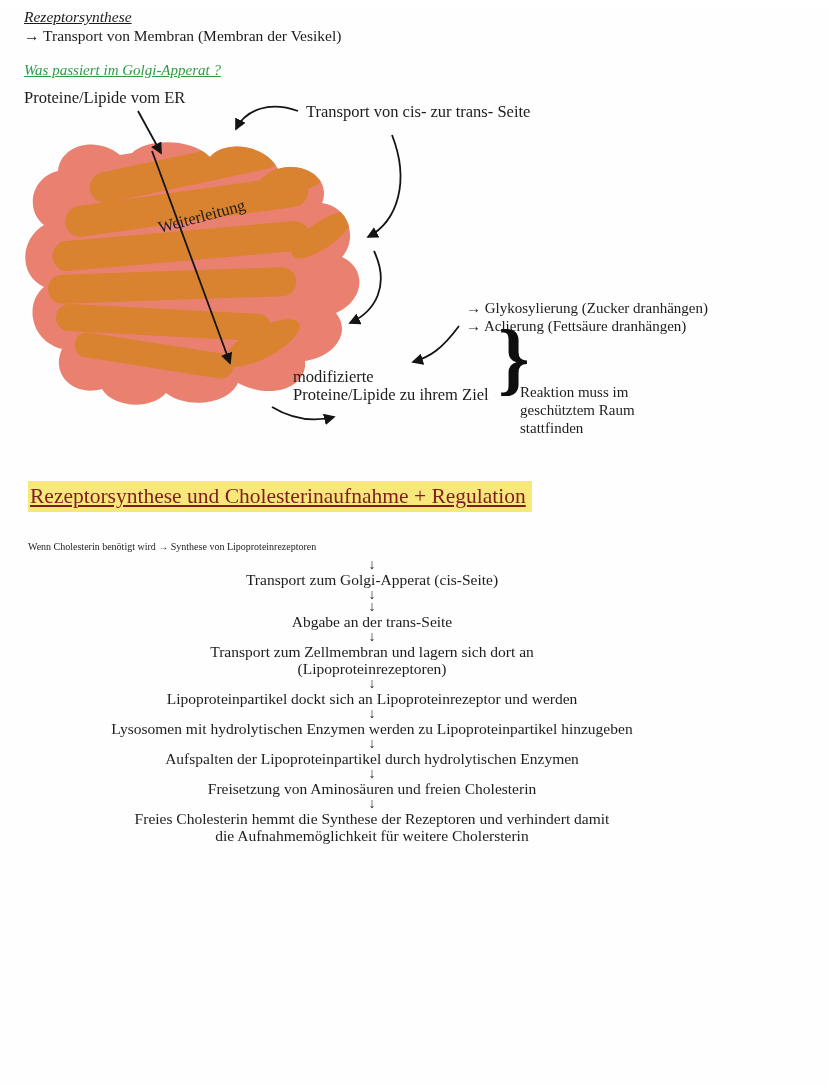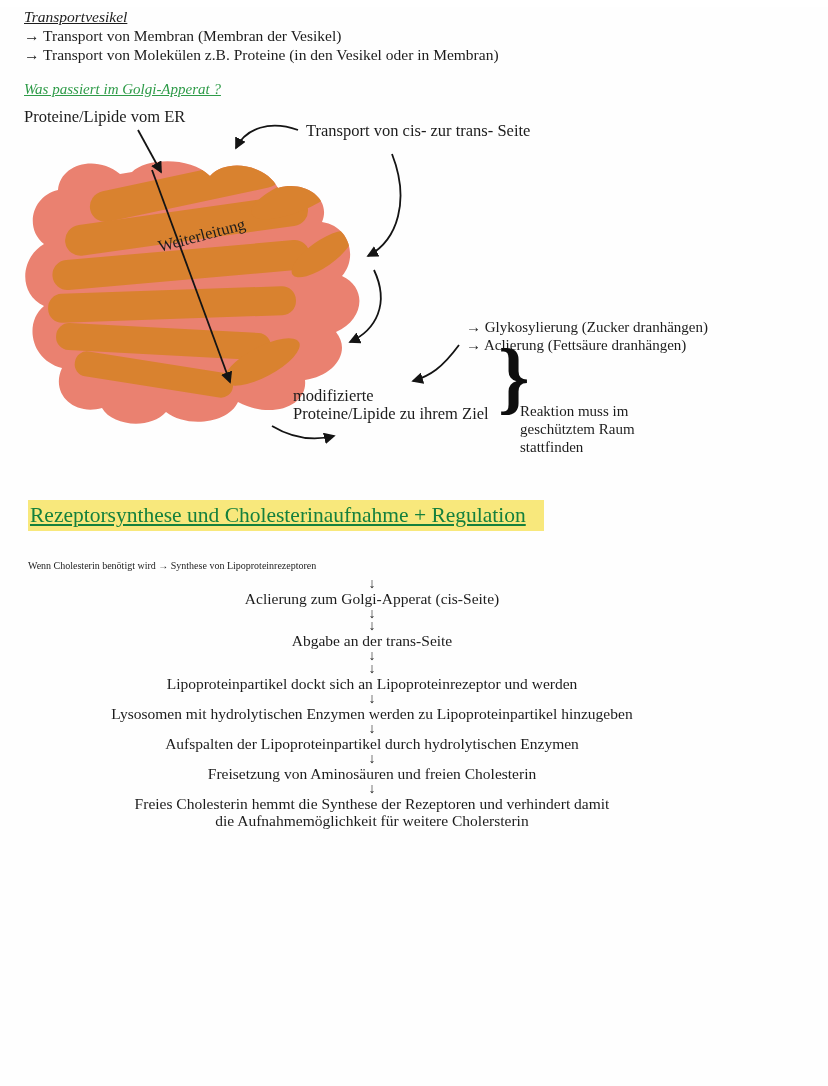--- a/index.html
+++ b/index.html
@@ -29,39 +29,38 @@
 
   svg.golgi { display:block; margin-top:6px; }
   .svg-label { font-size:16.5px; fill:#1c1c1c; }
   .svg-label-sm { font-size:15px; fill:#1c1c1c; }
   .svg-brace { font-size:80px; font-weight:bold; fill:#0e0e0e; }
 
   .heading-wrap { margin:26px 0 0 28px; }
   .section-heading {
     display:inline-block;
     background:#f8e87c;
-    color:#15803d;
+    color:#7f1d1d;
     font-size:21.5px; line-height:28px;
     text-decoration:underline;
-    padding:1px 18px 2px 2px;
+    padding:1px 6px 2px 2px;
   }
 
   .flow-intro { margin:26px 0 3px 28px; font-size:10px; line-height:18px; }
   .flow { width:744px; text-align:center; }
   .flow-arrow { font-size:14px; line-height:12px; color:#1c1c1c; }
   .flow-step { font-size:15.5px; line-height:17px; margin-bottom:1px; }
 </style>
 </head>
 <body>
 
 <div class="page">
 
-  <div class="notes-title">Transportvesikel</div>
+  <div class="notes-title">Rezeptorsynthese</div>
   <div class="bullet">→ Transport von Membran (Membran der Vesikel)</div>
-  <div class="bullet">→ Transport von Molekülen z.B. Proteine (in den Vesikel oder in Membran)</div>
 
   <div class="question">Was passiert im Golgi-Apperat ?</div>
 
   <svg class="golgi" width="828" height="370" viewBox="0 0 828 370" xmlns="http://www.w3.org/2000/svg">
     <defs>
       <marker id="ah" viewBox="0 0 10 10" refX="8.5" refY="5" markerWidth="6.5" markerHeight="6.5" orient="auto-start-reverse">
         <path d="M0,0 L10,5 L0,10 z" fill="#141414"></path>
       </marker>
       <clipPath id="bodyClip">
         <path d="M 120,70 C 96,50 60,60 58,86 C 32,92 24,124 44,140 C 20,154 18,190 44,202 C 24,218 30,256 62,264 C 50,290 74,312 102,304 C 112,322 150,326 166,308 C 186,324 228,320 238,298 C 272,316 308,302 305,276 C 334,272 352,248 336,228 C 364,216 368,184 342,172 C 358,154 350,122 322,118 C 332,94 304,76 278,84 C 266,60 226,54 210,72 C 190,52 146,54 132,68 Z"></path>
@@ -107,29 +106,31 @@
 
   <div class="heading-wrap">
     <span class="section-heading">Rezeptorsynthese und Cholesterinaufnahme + Regulation</span>
   </div>
 
   <div class="flow-intro">Wenn Cholesterin benötigt wird → Synthese von Lipoproteinrezeptoren</div>
 
   <div class="flow">
     <div class="flow-arrow">↓</div>
     <div class="flow-step">
-      <div>Aclierung zum Golgi-Apperat (cis-Seite)</div>
+      <div>Transport zum Golgi-Apperat (cis-Seite)</div>
     </div>
     <div class="flow-arrow">↓</div>
     <div class="flow-arrow">↓</div>
     <div class="flow-step">
       <div>Abgabe an der trans-Seite</div>
     </div>
     <div class="flow-arrow">↓</div>
     <div class="flow-step">
+      <div>Transport zum Zellmembran und lagern sich dort an</div>
+      <div>(Lipoproteinrezeptoren)</div>
     </div>
     <div class="flow-arrow">↓</div>
     <div class="flow-step">
       <div>Lipoproteinpartikel dockt sich an Lipoproteinrezeptor und werden</div>
     </div>
     <div class="flow-arrow">↓</div>
     <div class="flow-step">
       <div>Lysosomen mit hydrolytischen Enzymen werden zu Lipoproteinpartikel hinzugeben</div>
     </div>
     <div class="flow-arrow">↓</div>

